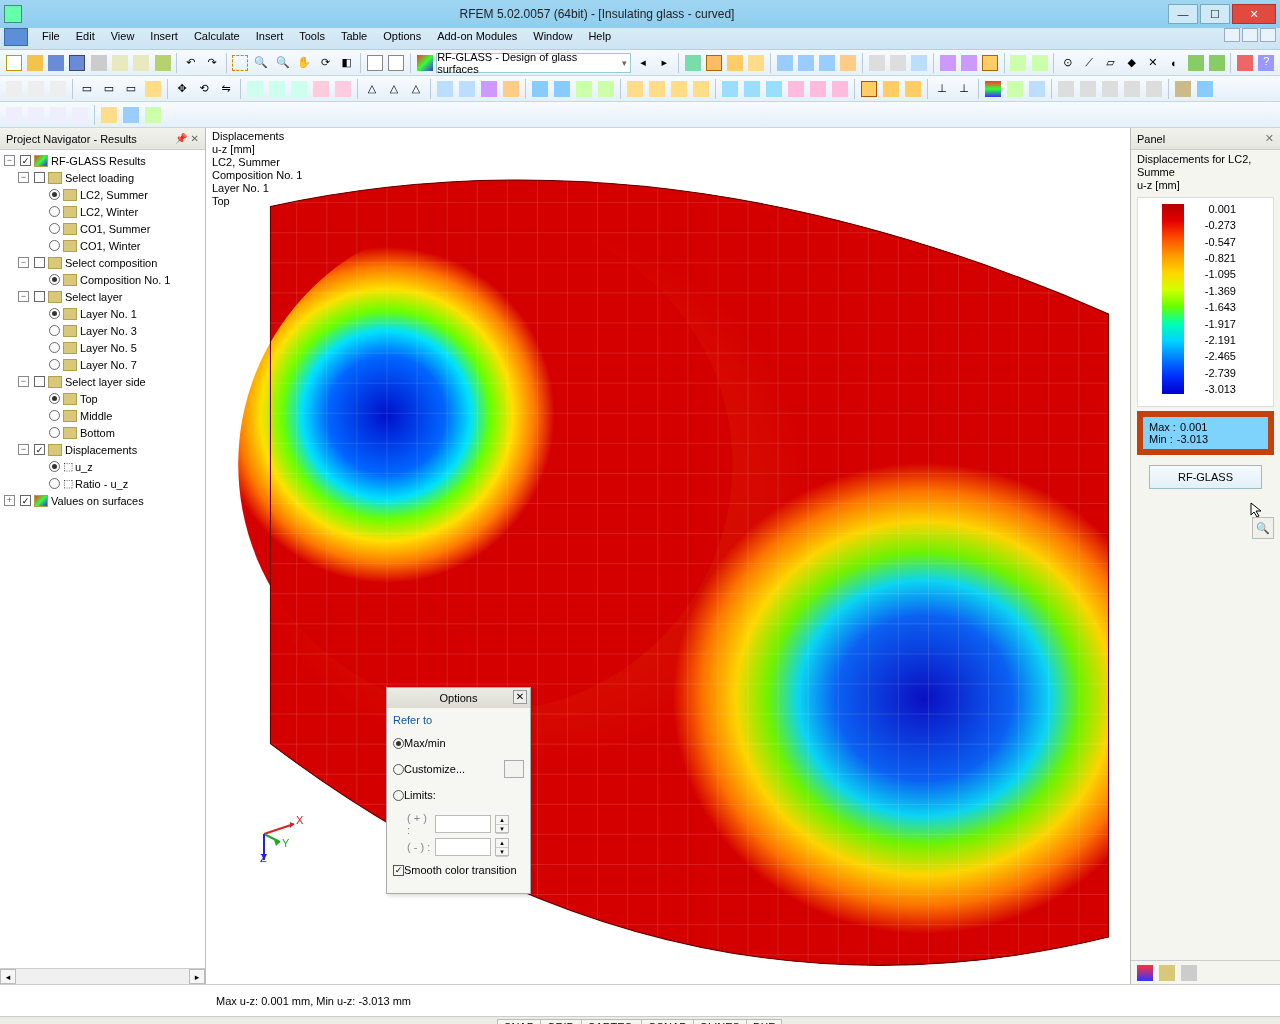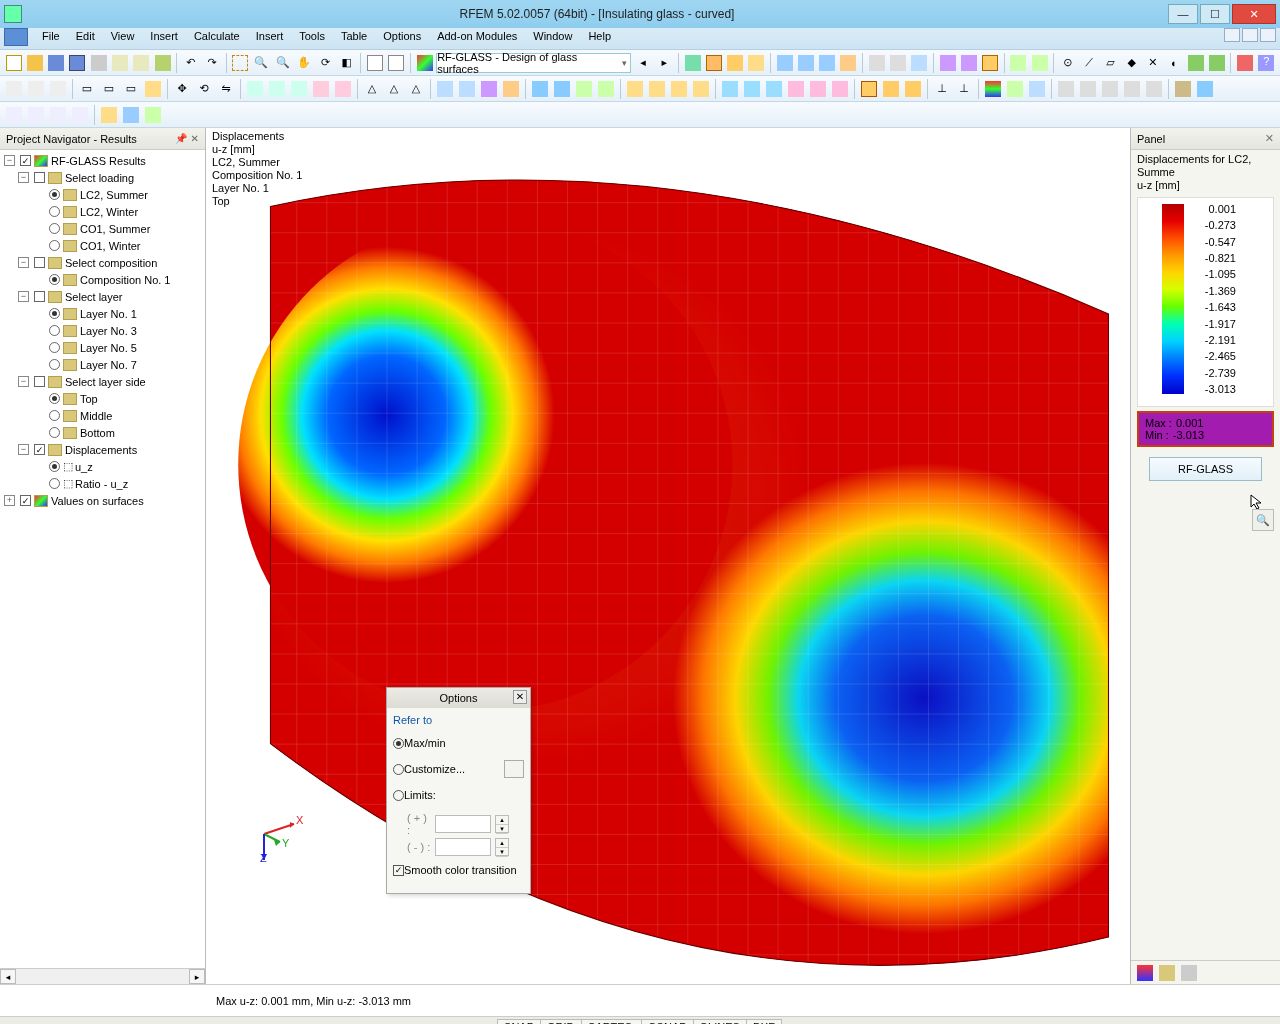--- a/index.html
+++ b/index.html
@@ -55,21 +55,21 @@
 .options-panel .spinrow .ud{width:14px;height:18px;border:1px solid #bbb;display:flex;flex-direction:column;}
 .options-panel .spinrow .ud span{flex:1;text-align:center;font-size:7px;line-height:8px;border-bottom:1px solid #ccc;}
 .right-panel{width:150px;border-left:1px solid #bbb;background:#f5f5f0;display:flex;flex-direction:column;}
 .right-panel .hdr{height:22px;background:linear-gradient(#f3f3ee,#e5e5df);border-bottom:1px solid #ccc;display:flex;align-items:center;padding:0 6px;font-size:11px;}
 .right-panel .hdr .x{margin-left:auto;color:#777;}
 .right-panel .desc{padding:3px 6px;font-size:11px;line-height:13px;}
 .colorbar-wrap{background:#fff;margin:2px 6px;border:1px solid #ddd;padding:6px 4px;position:relative;height:210px;}
 .colorbar{position:absolute;left:24px;top:6px;width:22px;height:190px;background:linear-gradient(to bottom,#b30000 0%,#e60000 9%,#ff4d00 18%,#ff9900 27%,#ffd400 36%,#d4ff00 45%,#66ff00 54%,#00ffb3 63%,#00d4ff 72%,#0080ff 81%,#0033ff 90%,#0000cc 100%);}
 .cb-ticks{position:absolute;left:50px;top:6px;height:190px;display:flex;flex-direction:column;justify-content:space-between;font-size:10px;text-align:right;width:48px;}
 .cb-ticks span{line-height:10px;}
-.maxmin{background:#a21caf;margin:2px 6px;border:2px solid #c2410c;padding:4px 6px;font-size:11px;}
+.maxmin{background:#7dd3fc;margin:2px 6px;border:6px solid #c2410c;padding:4px 6px;font-size:11px;}
 .maxmin div{display:flex;gap:4px;}
 .rfg-btn{margin:8px 18px;height:24px;border:1px solid #9bc;background:linear-gradient(#f6fbff,#e2f0f8);display:flex;align-items:center;justify-content:center;font-size:11px;}
 .right-panel .zoom{margin:4px 6px 2px auto;width:22px;height:22px;border:1px solid #bbb;background:#f0f0ea;display:flex;align-items:center;justify-content:center;}
 .right-panel .ptabs{margin-top:auto;height:24px;border-top:1px solid #ccc;display:flex;align-items:center;gap:6px;padding:0 6px;}
 .right-panel .ptabs span{width:16px;height:16px;}
 .status-summary{height:32px;border-top:1px solid #ccc;display:flex;align-items:center;padding:0 6px;font-size:11px;background:#fff;}
 .statusbar{height:20px;background:#ecece6;border-top:1px solid #ccc;display:flex;align-items:center;font-size:11px;}
 .statusbar .cell{border:1px solid #bbb;padding:1px 6px;margin-left:-1px;background:#f6f6f0;}
 .statusbar .spacer{flex:1;}
 svg{display:block;}

